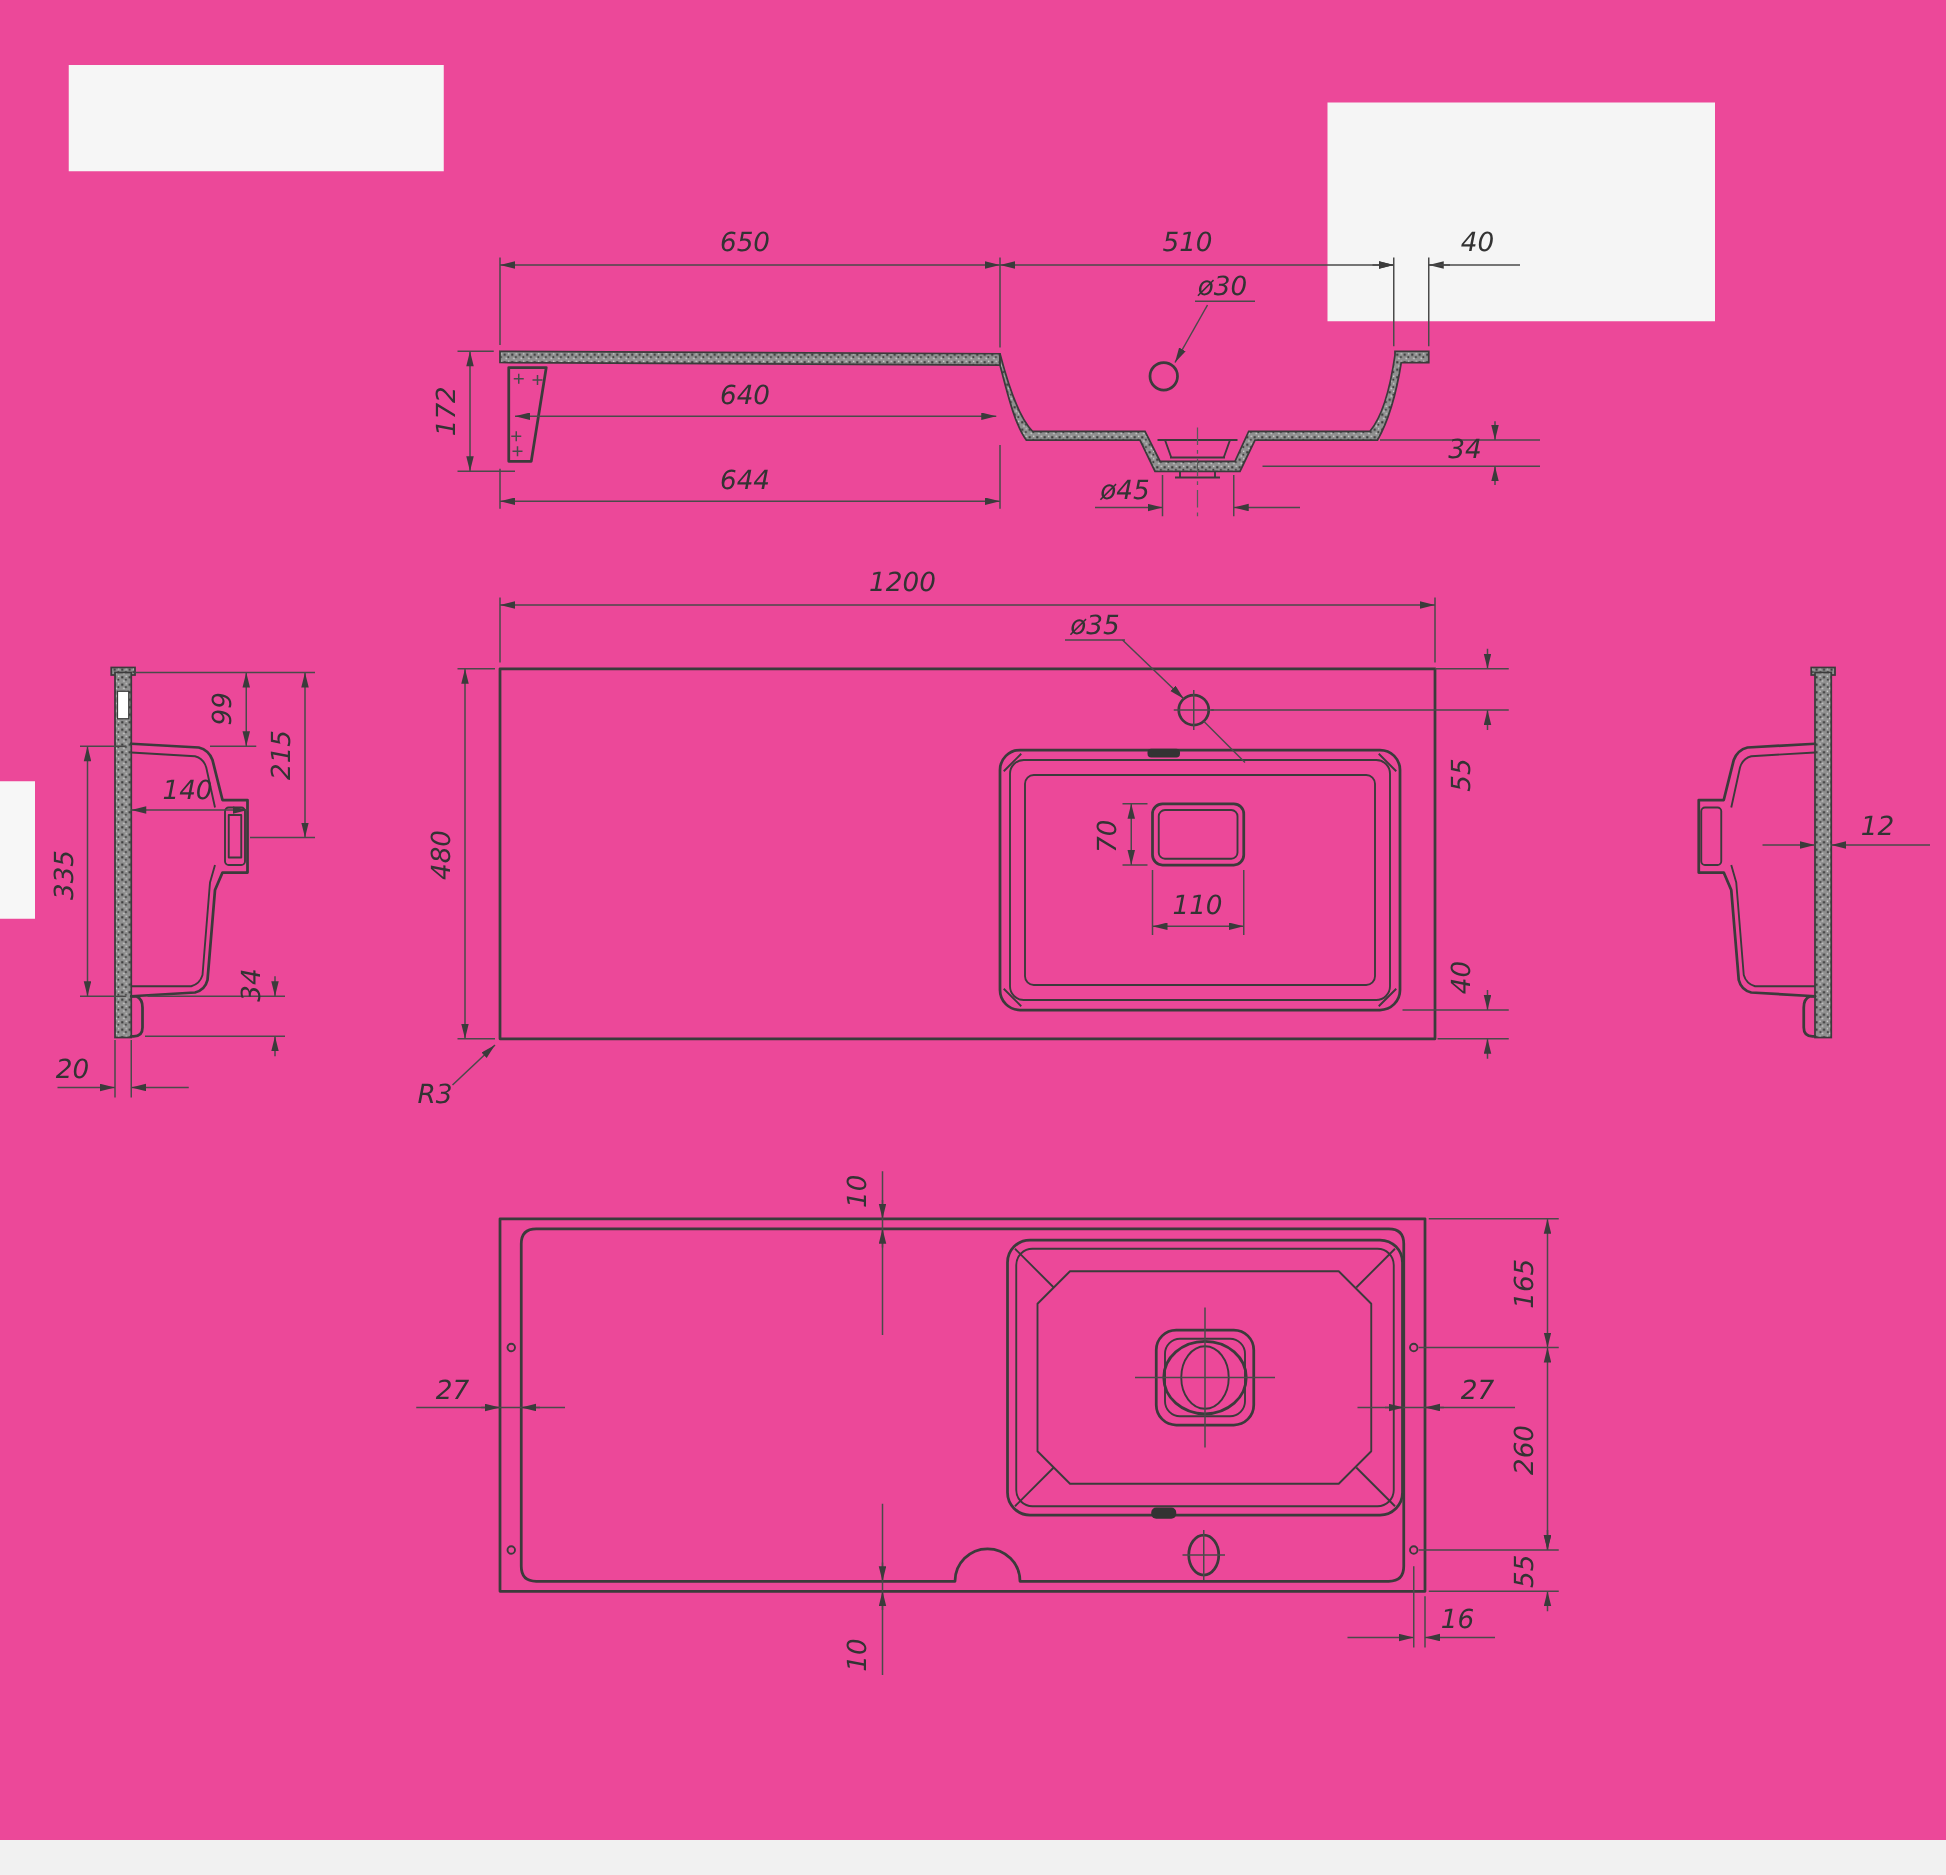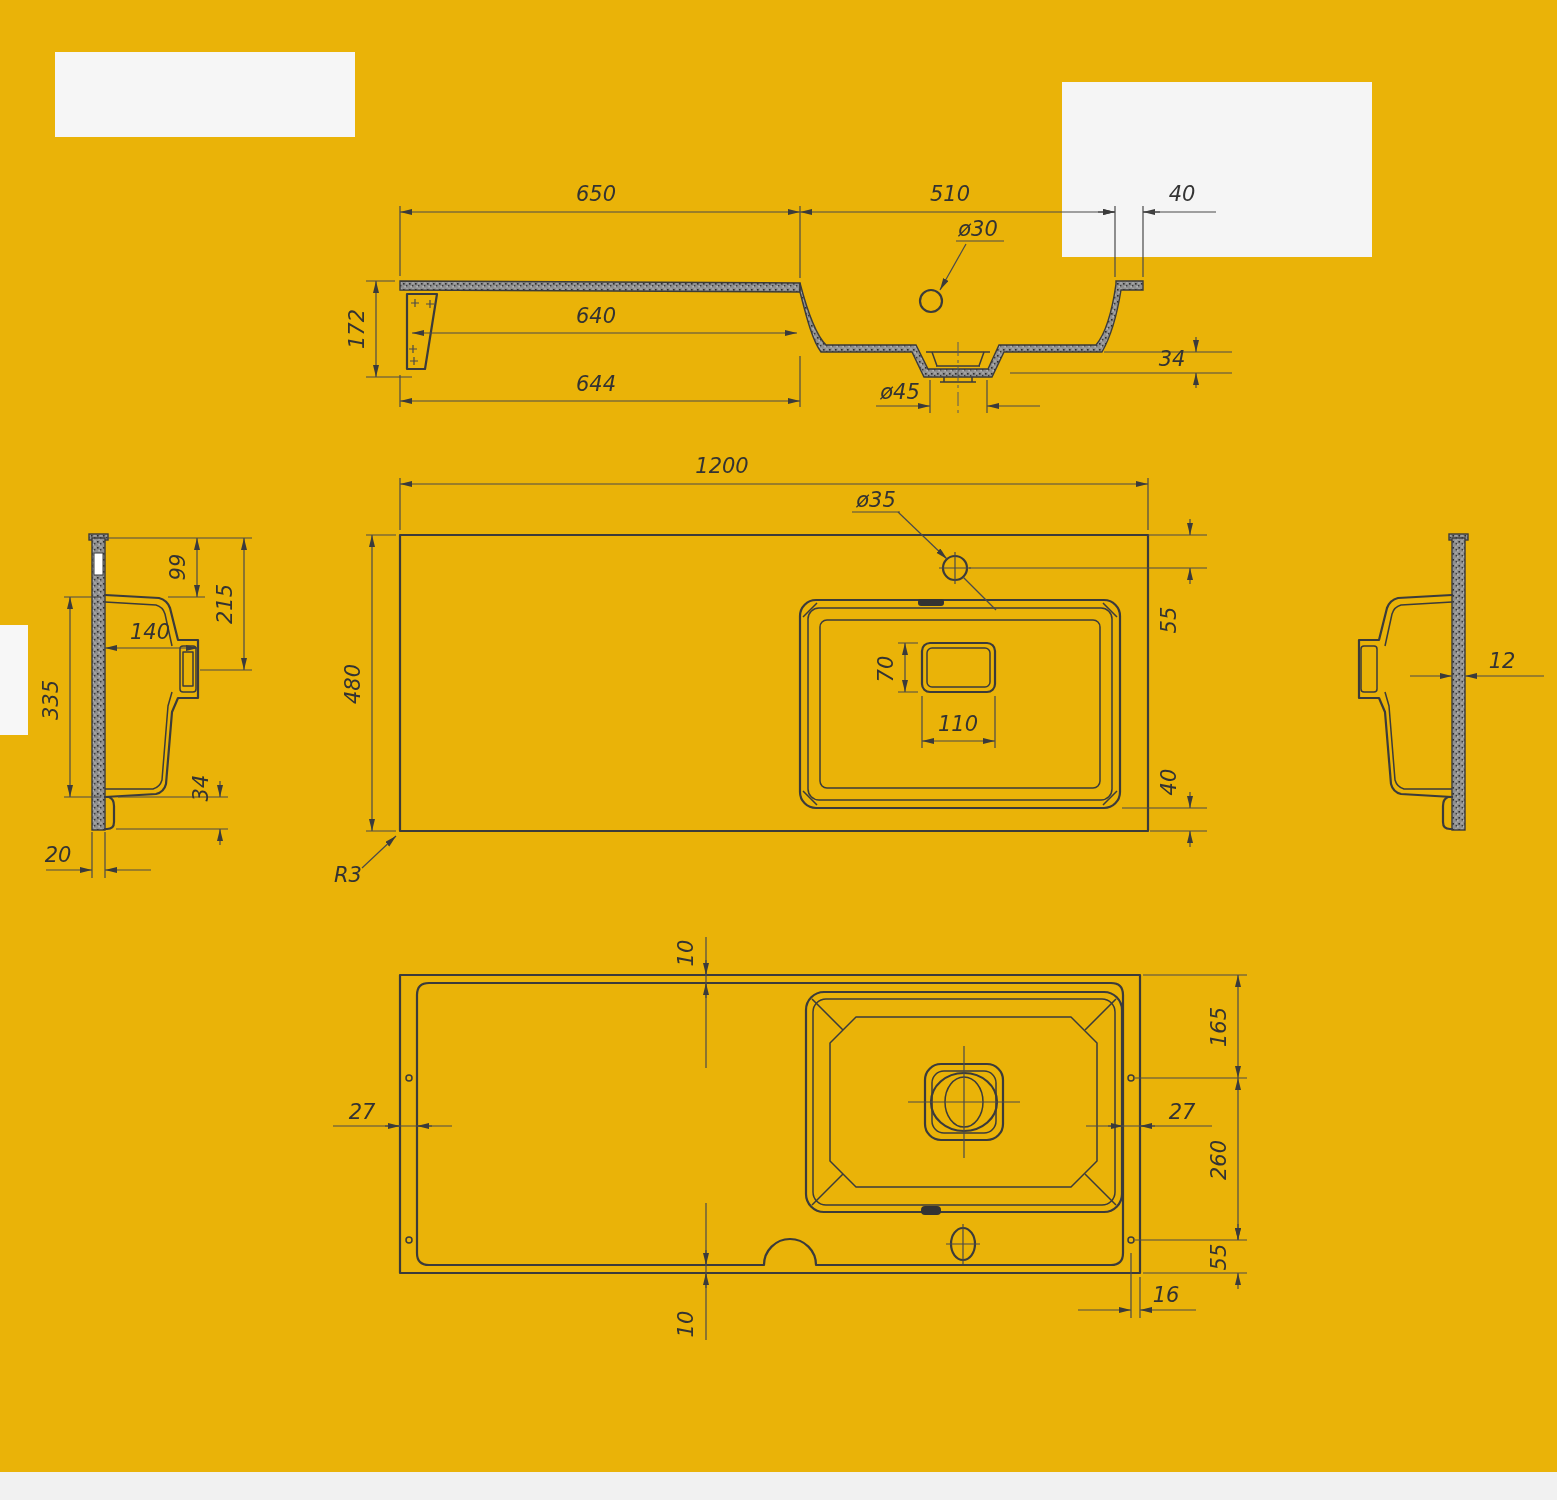--- a/index.html
+++ b/index.html
@@ -1,16 +1,16 @@
 <!DOCTYPE html>
 <html><head>
 <meta charset="utf-8">
 <style>
   html,body{margin:0;padding:0;background:#ffffff;}
-  .canvas{position:relative;width:1557px;height:1500px;background:#eab308;overflow:hidden;
+  .canvas{position:relative;width:1557px;height:1500px;background:#ec4899;overflow:hidden;
           font-family:"DejaVu Sans",sans-serif;}
   svg{display:block;}
   .out{stroke:#3b3b3b;stroke-width:2.2;fill:none;stroke-linejoin:round;stroke-linecap:round;}
   .out15{stroke:#3b3b3b;stroke-width:1.5;fill:none;stroke-linejoin:round;}
   .thin{stroke:#4a4a4a;stroke-width:1.2;fill:none;}
   .cl{stroke:#5a5a5a;stroke-width:1;stroke-dasharray:14 4 3 4;fill:none;}
   .dim{font:italic 21px "DejaVu Sans",sans-serif;fill:#333;}
   .fillband{fill:url(#grain);stroke:#3b3b3b;stroke-width:1.4;}
   .white{fill:#ffffff;}
   .dark{fill:#333;stroke:none;}

